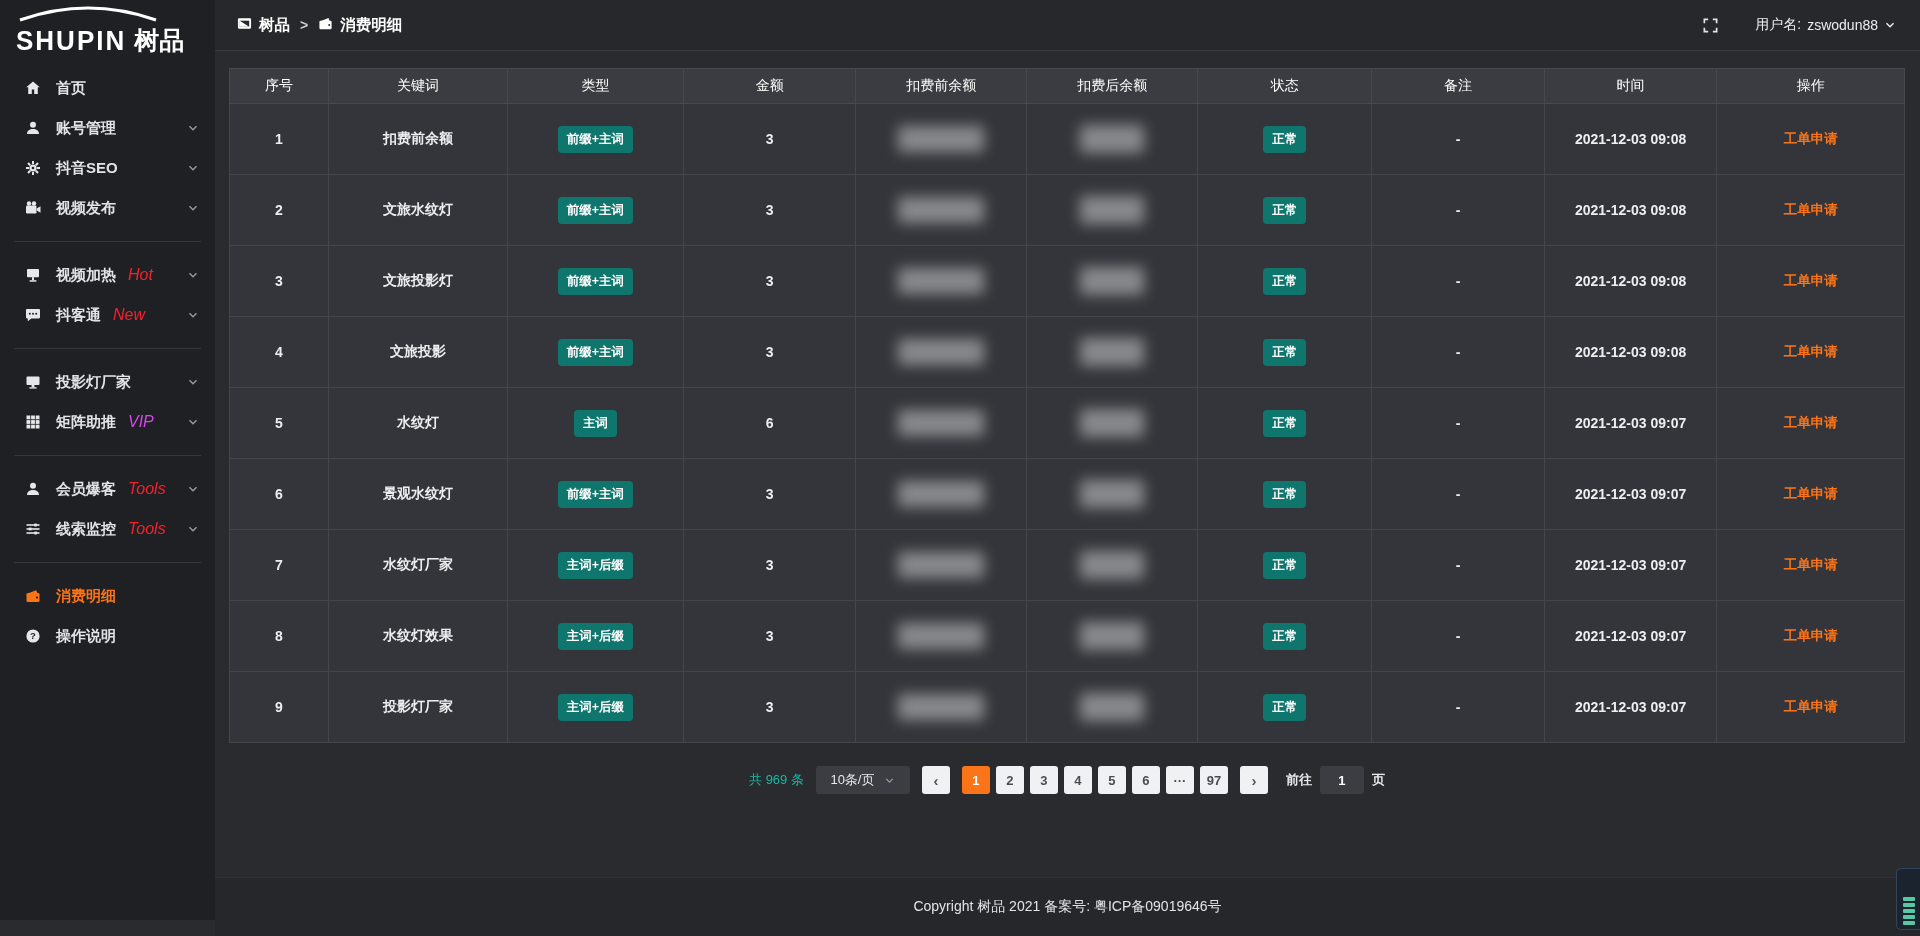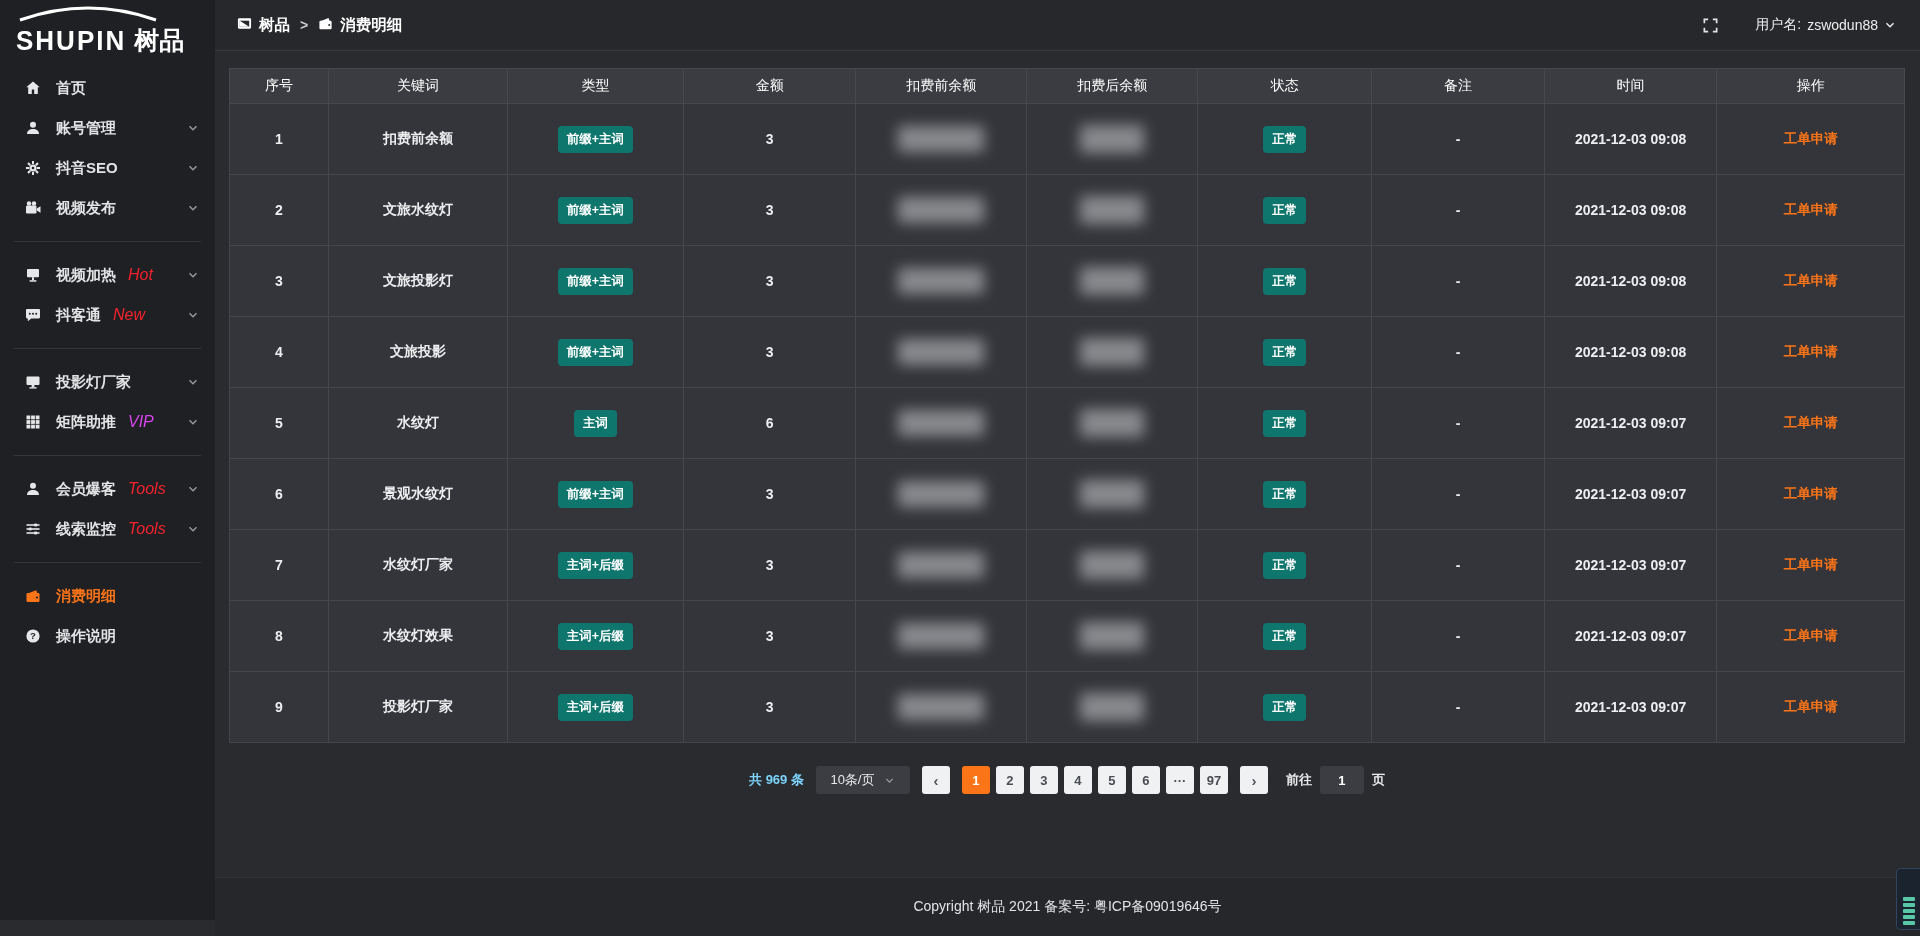--- a/index.html
+++ b/index.html
@@ -42,21 +42,21 @@
   table.data-table { width:100%; border-collapse:collapse; margin-top:16px; table-layout:fixed; }
   .data-table th { height:35px; background:#3b3c41; border:1px solid #47484d; font-size:14px; font-weight:400; color:#fff; }
   .data-table td { height:71px; background:#34353a; border:1px solid #45464b; text-align:center; font-size:14px; font-weight:700; color:#eceef0; }
   .badge { display:inline-block; background:#0f766e; color:#fff; font-size:12.5px; font-weight:700; padding:5px 9px; border-radius:4px; }
   .mask { margin:0 auto; background:#97989c; border-radius:2px; filter:blur(7px); opacity:.85; }
   .mask-pre { width:86px; height:26px; }
   .mask-post { width:64px; height:28px; }
   .action-link { color:#fb7418; font-weight:700; font-size:13.5px; cursor:pointer; text-decoration:none; }
   
   .pager { display:flex; align-items:center; justify-content:center; gap:12px; margin-top:23px; }
-  .pager-total { font-size:13px; color:#7dd3fc; font-weight:700; }
+  .pager-total { font-size:13px; color:#14b8a6; font-weight:400; }
   .pager-select { height:28px; min-width:94px; background:#3c3d42; border-radius:3px; color:#e8e9eb; font-size:13px; font-weight:400; display:flex; align-items:center; justify-content:center; gap:10px; padding:0 9px; cursor:pointer; }
   .pager-pages { display:flex; align-items:center; gap:6px; }
   .page-btn { min-width:28px; height:28px; padding:0 5px; background:#f0f1f3; color:#4a4d52; font-weight:700; font-size:13px; border-radius:3px; display:flex; align-items:center; justify-content:center; cursor:pointer; }
   .page-btn.active { background:#fb7418; color:#fff; }
   .page-btn.arrow { font-size:15px; color:#55585e; }
   .pager-goto { display:flex; align-items:center; gap:8px; font-size:13px; font-weight:700; color:#e8e9eb; margin-left:6px; }
   .goto-input { width:44px; height:28px; background:#3c3d42; border:none; border-radius:3px; color:#fff; text-align:center; font-size:13px; font-weight:700; font-family:inherit; }
   
   .footer { position:absolute; left:215px; right:0; bottom:0; height:59px; background:#26272b; border-top:1px solid #323338; display:flex; align-items:center; justify-content:center; }
   .footer-text { font-size:14px; color:#e3e4e6; }

